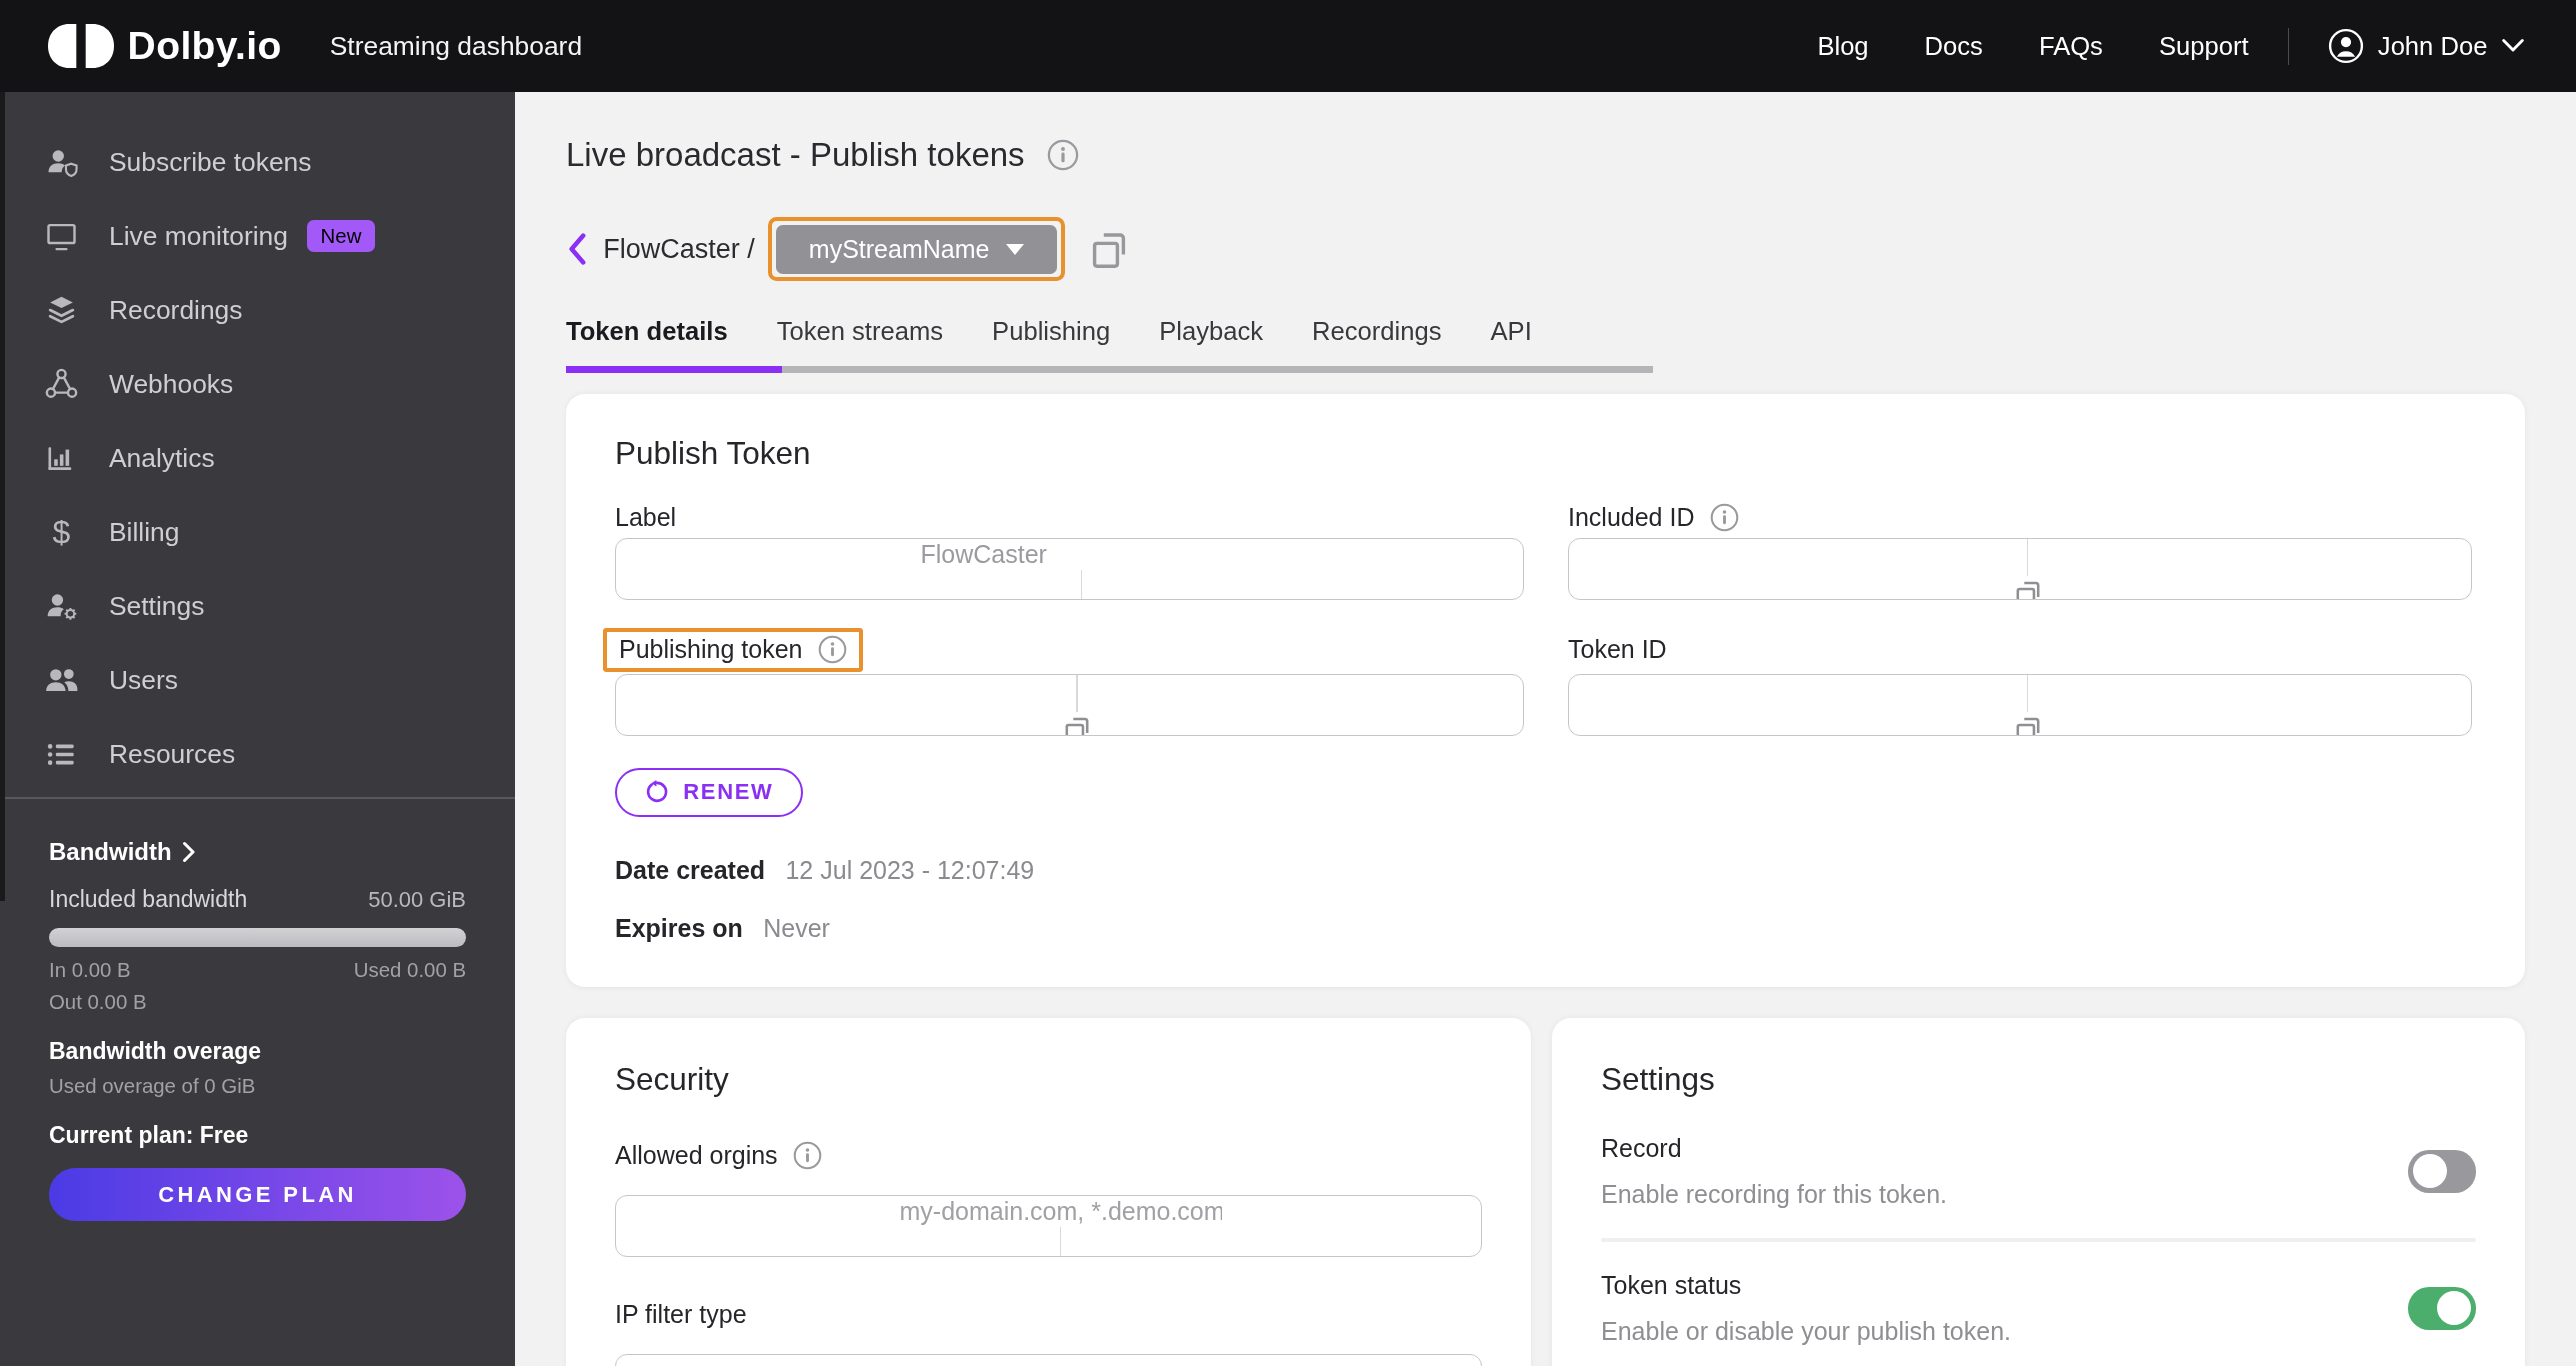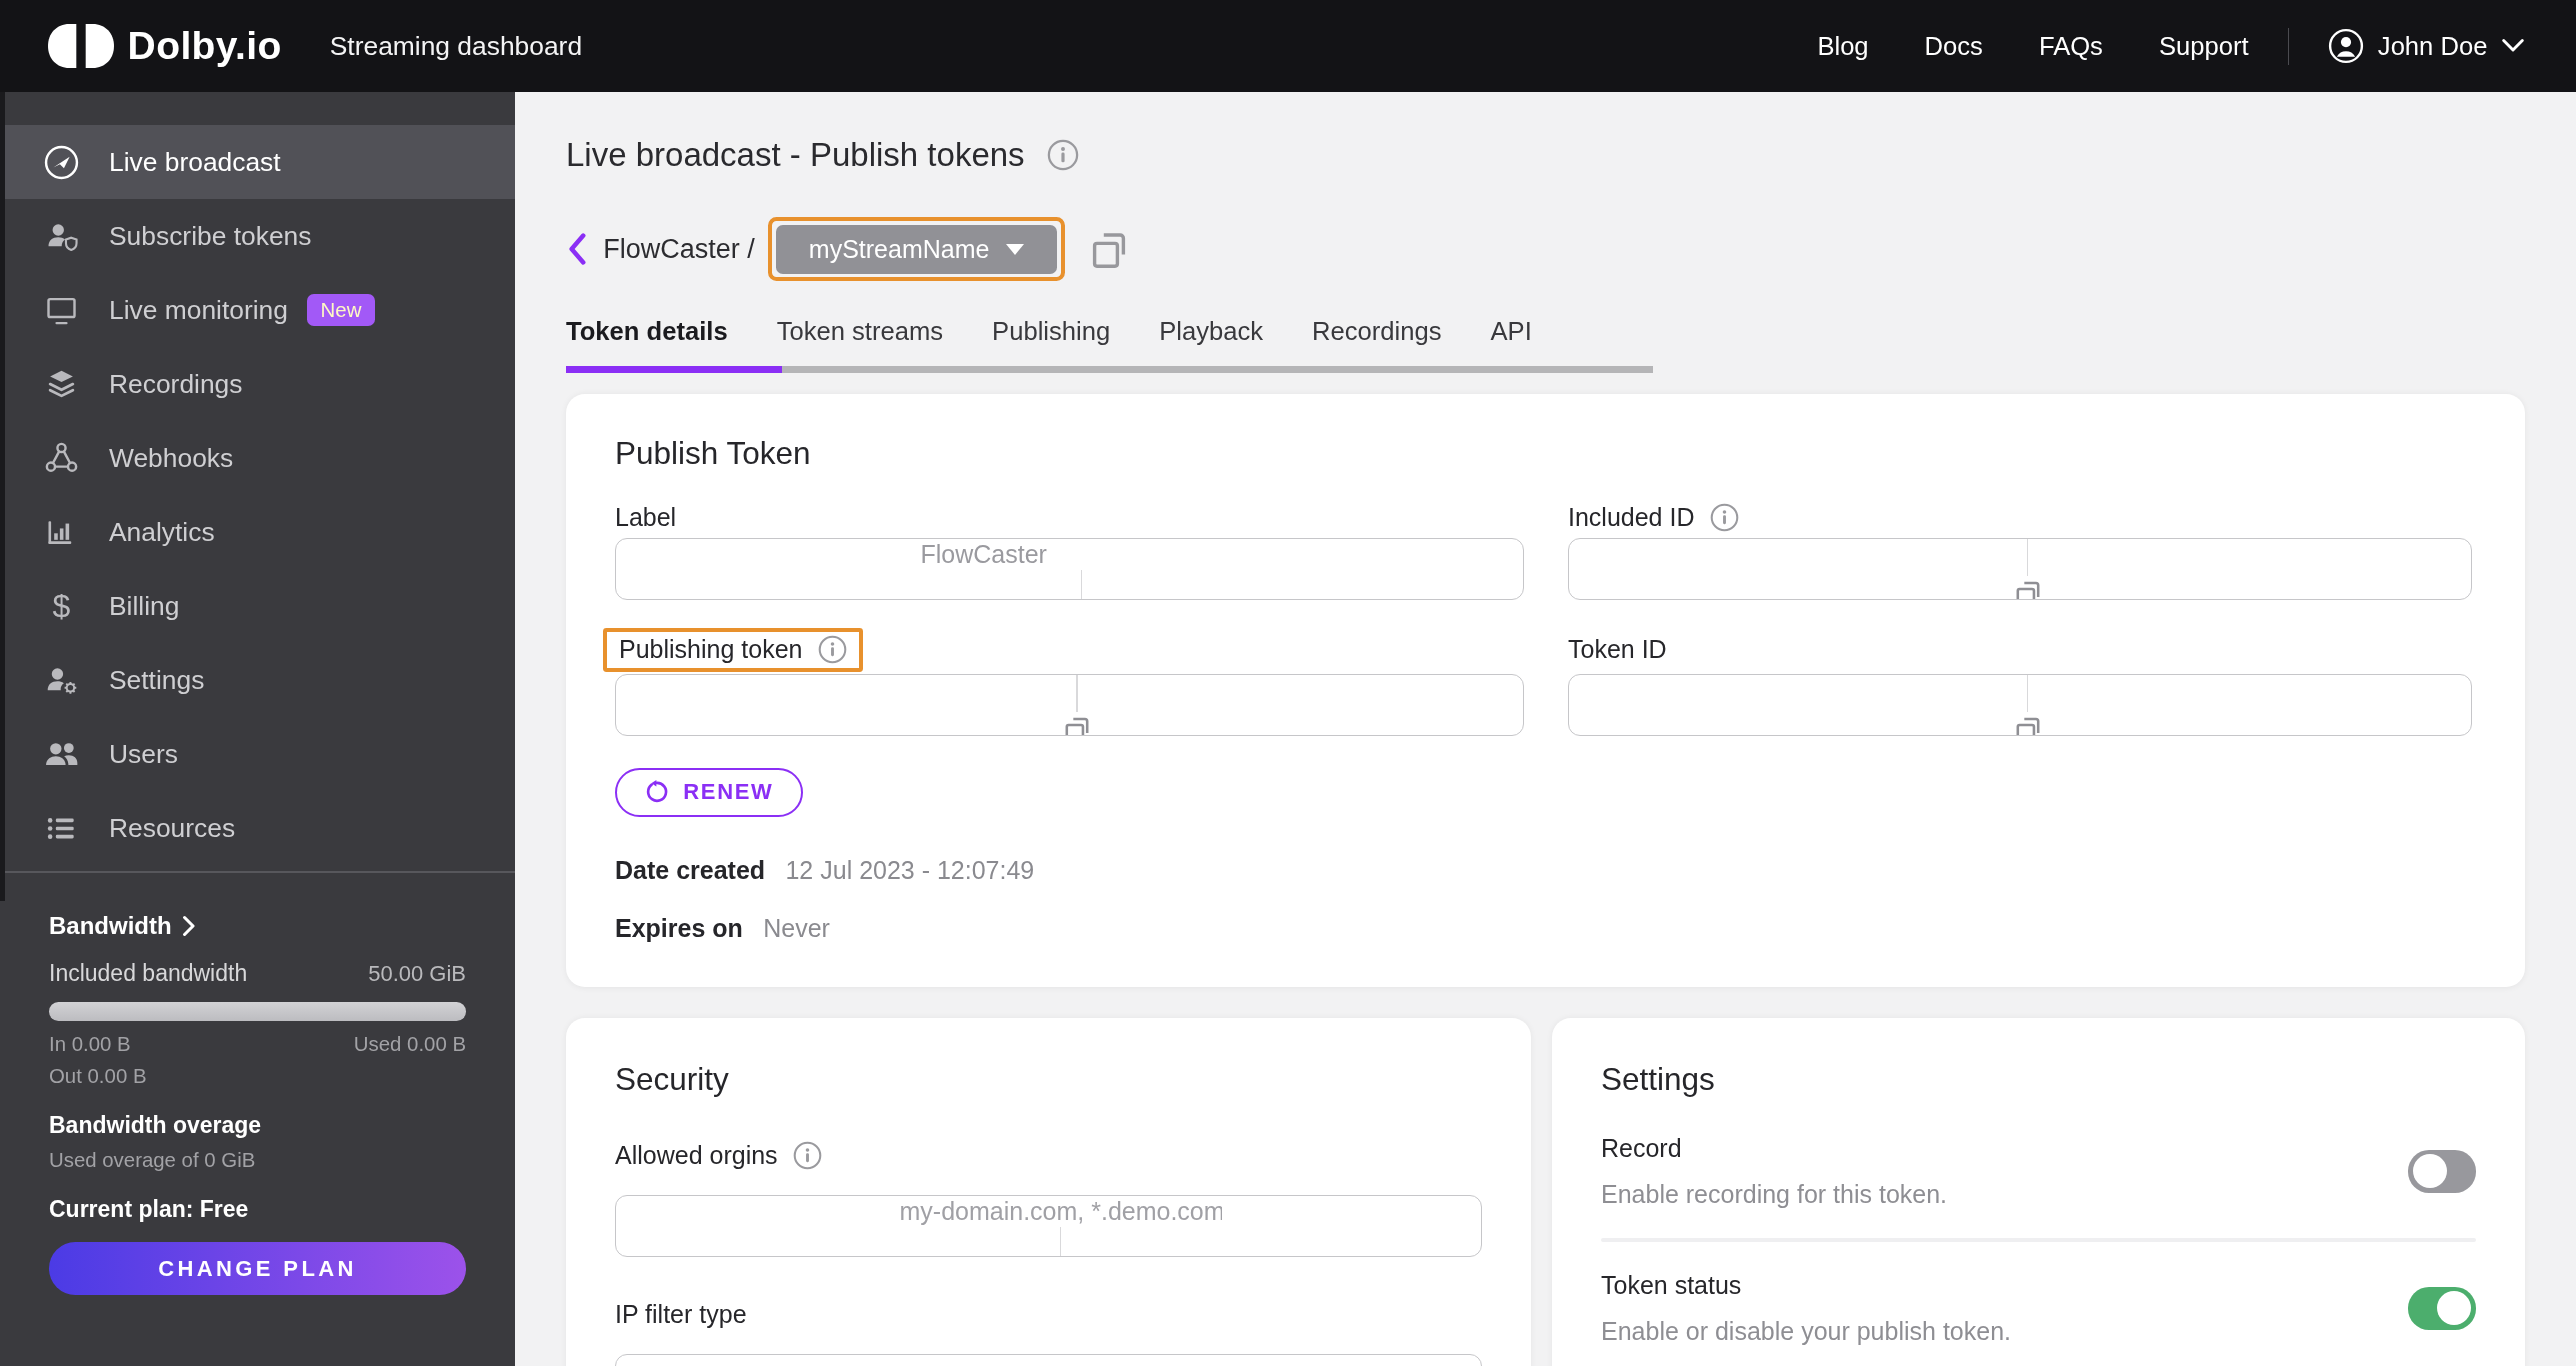--- a/index.html
+++ b/index.html
@@ -38,21 +38,21 @@
   
   .sidebar{position:absolute;top:92px;left:0;width:515px;height:1274px;background:var(--sidebar-bg);}
   .side-scroll-thumb{position:absolute;left:0;top:0;width:5.1px;height:809px;background:#1a1a1d;}
   .nav{padding-top:33px;}
   .nav-item{height:74px;display:flex;align-items:center;padding:0 31px 0 41px;
     font-size:26.4px;color:var(--sidebar-text);cursor:pointer;}
   .nav-item.active{background:var(--sidebar-active);color:#fff;}
   .nav-ic{width:41px;display:flex;justify-content:center;align-items:center;margin-right:27px;
     color:var(--sidebar-icon);flex:none;}
   .nav-item.active .nav-ic{color:#fff;}
-  .badge{background:var(--badge-purple);color:#fef9c3;font-size:20.4px;font-weight:500;
+  .badge{background:var(--badge-purple);color:#000000;font-size:20.4px;font-weight:500;
     padding:6px 13.6px;border-radius:6.8px;margin-left:19px;line-height:1;}
   .side-divider{height:1.7px;background:#57575c;margin-top:6px;}
   .bw{padding:39px 49px 0;color:#fff;}
   .bw-title{display:flex;align-items:center;gap:10.2px;font-size:24px;font-weight:700;}
   .bw-row{display:flex;justify-content:space-between;align-items:baseline;margin-top:20.4px;}
   .bw-label{font-size:23px;color:#d8d8da;}
   .bw-val{font-size:22px;color:#b9b9bc;}
   .bw-bar{height:19px;border-radius:9.4px;background:linear-gradient(#d2d2d5,#bcbcc0);margin-top:15.3px;}
   .bw-small-row{display:flex;justify-content:space-between;margin-top:12px;}
   .bw-small{font-size:20.4px;color:#a2a2a6;}
@@ -163,29 +163,20 @@
     <span>John Doe</span>
     <svg width="24" height="15.3" viewBox="0 0 28 18" fill="none" stroke="#fff" stroke-width="3.4" stroke-linecap="round" stroke-linejoin="round">
         <path d="M3 3l11 11L25 3"></path>
       </svg>
   </div>
 </header>
 
 <aside class="sidebar">
   <div class="side-scroll-thumb"></div>
   <nav class="nav">
-    <div class="nav-item active">
-      <span class="nav-ic">
-        <svg width="39" height="39" viewBox="0 0 48 48" fill="none" stroke="currentColor">
-          <circle cx="24" cy="24" r="19" stroke-width="3"></circle>
-          <path d="M14 30 L34 17 L27 31 L22 26 Z" fill="currentColor" stroke="none"></path>
-        </svg>
-      </span>
-      <span>Live broadcast</span>
-    </div>
     <div class="nav-item">
       <span class="nav-ic">
         <svg width="39" height="39" viewBox="0 0 48 48" fill="currentColor">
           <circle cx="20" cy="16" r="7"></circle>
           <path d="M8 36c0-7 5-11 12-11 3.3 0 6.2 1 8.4 2.7-2.6 1.9-4.2 4.7-4.2 8.3z"></path>
           <path d="M36 25.5l6.5 2.3v4.4c0 4.2-2.7 7.1-6.5 8.4-3.8-1.3-6.5-4.2-6.5-8.4v-4.4z" fill="none" stroke="currentColor" stroke-width="2.6"></path>
         </svg>
       </span>
       <span>Subscribe tokens</span>
     </div>

